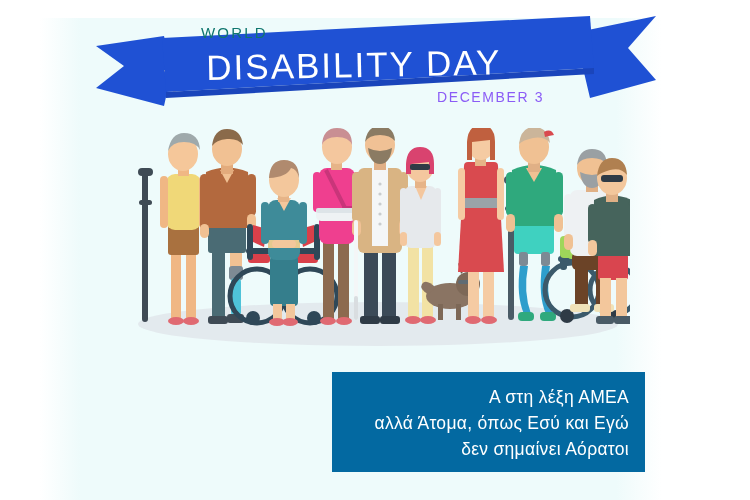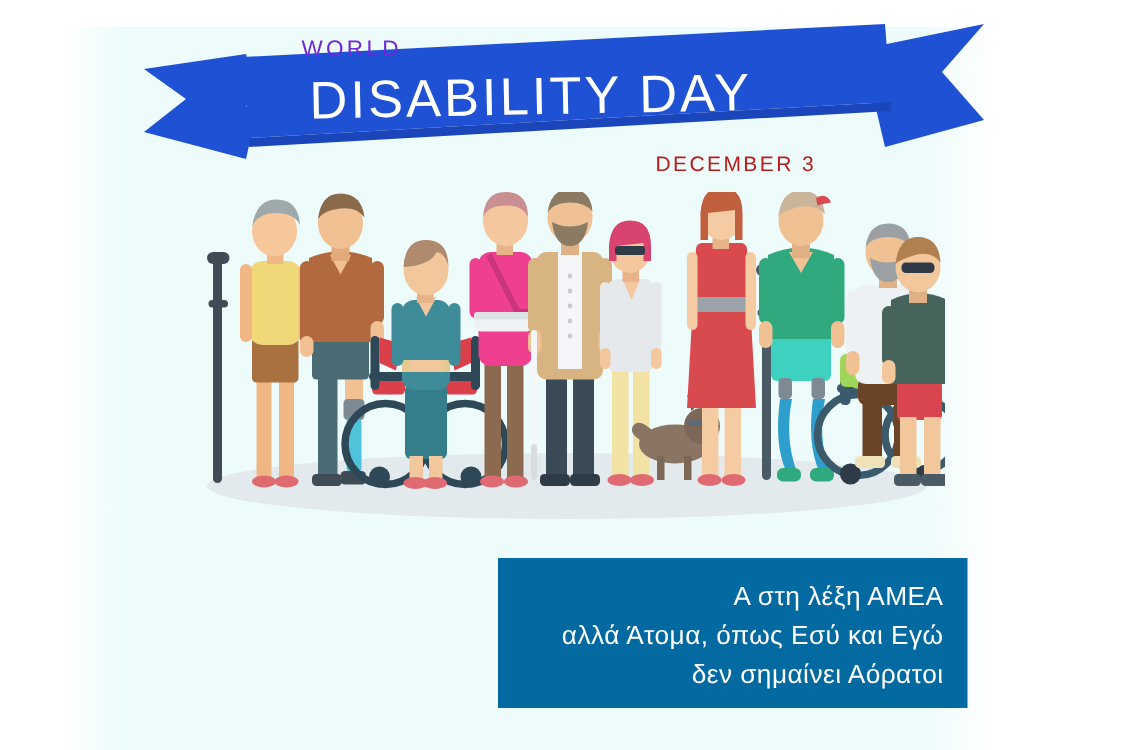--- a/index.html
+++ b/index.html
@@ -29,26 +29,26 @@
   .bg-top-white{
     position:absolute;left:0;top:0;width:750px;height:18px;background:#ffffff;
   }
 
   
   .ribbon-wrap{position:absolute;left:96px;top:8px;width:560px;height:120px;}
   .ribbon-svg{display:block;}
 
   .word-world{
     position:absolute;left:201px;top:24px;
-    font-size:15px;letter-spacing:2.2px;color:#6d28d9;
+    font-size:15px;letter-spacing:2.2px;color:#0f766e;
     font-weight:400;
   }
   .word-date{
-    position:absolute;left:437px;top:101px;
-    font-size:14px;letter-spacing:1.6px;color:#b91c1c;
+    position:absolute;left:437px;top:89px;
+    font-size:14px;letter-spacing:1.6px;color:#8b5cf6;
     font-weight:400;
   }
   .word-main{
     position:absolute;left:206px;top:50px;
     font-size:35px;letter-spacing:2.0px;color:#ffffff;
     font-weight:400;line-height:1;
     transform:rotate(-1.1deg);transform-origin:left top;
     white-space:nowrap;
   }
 

